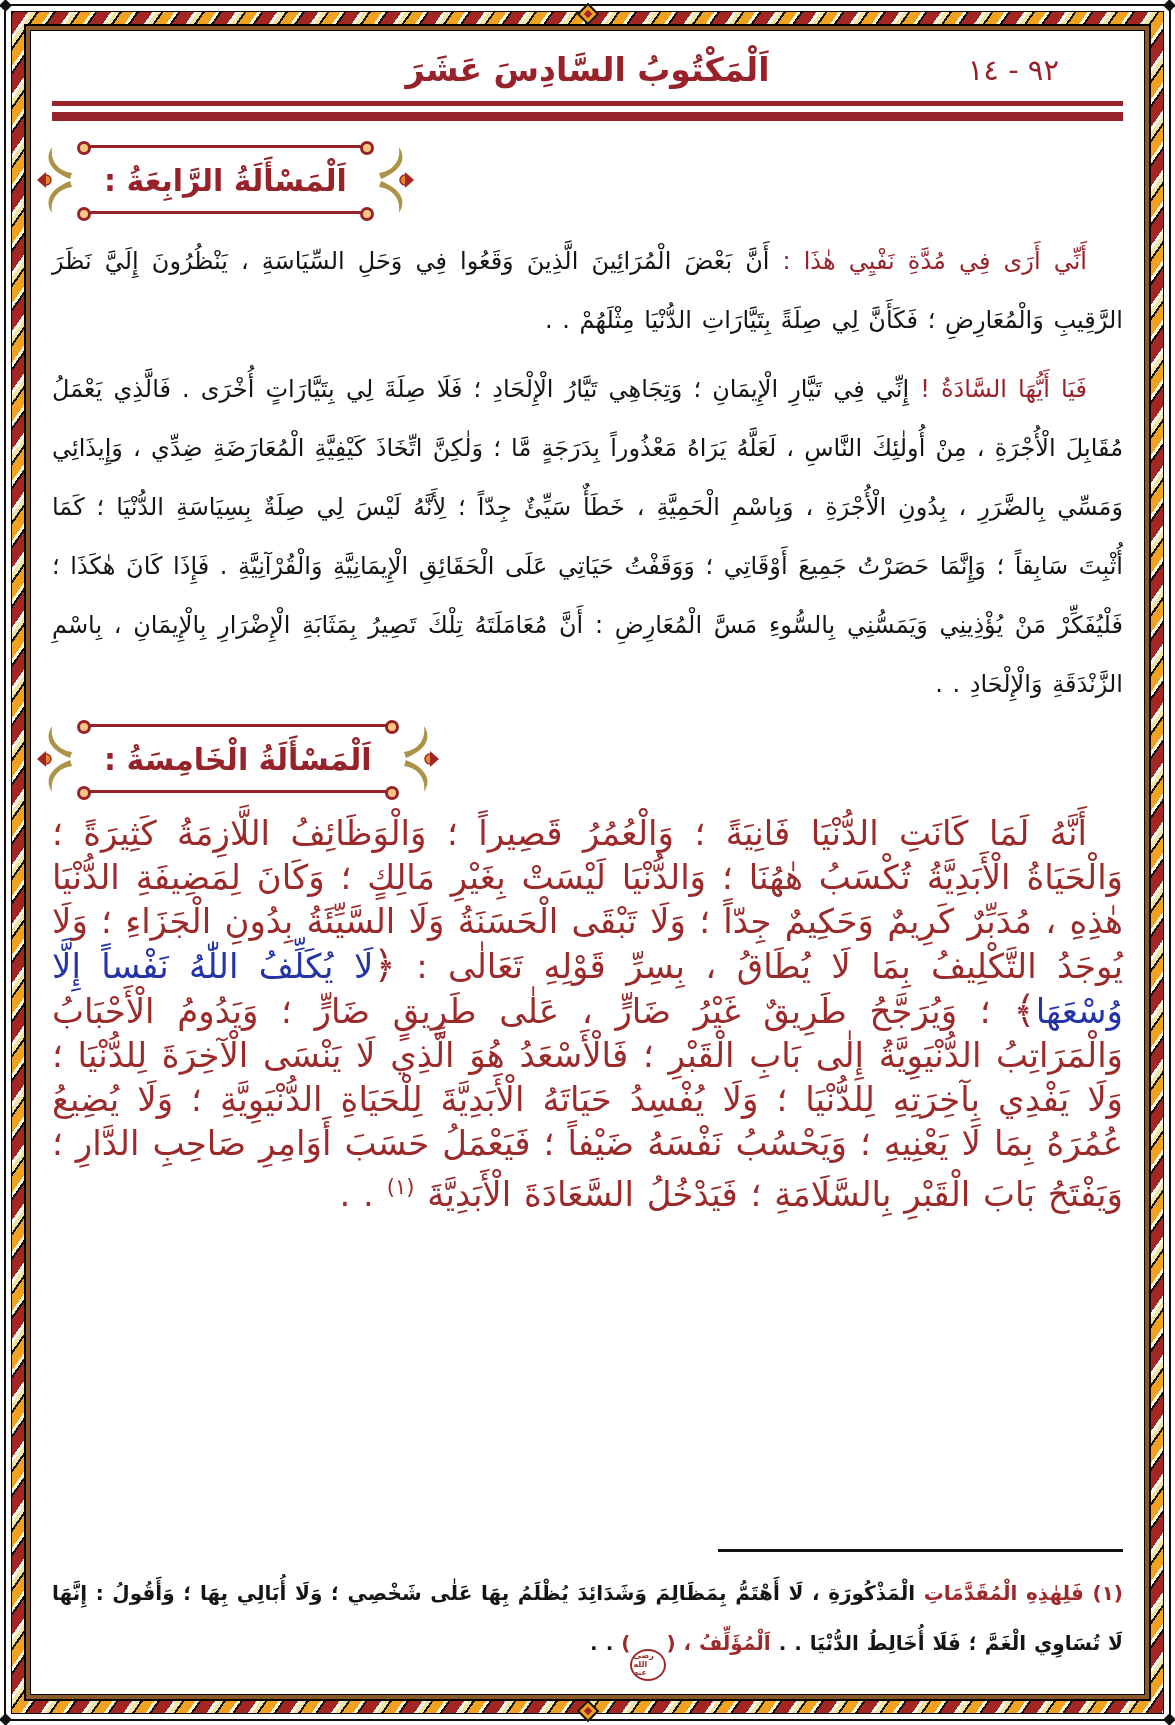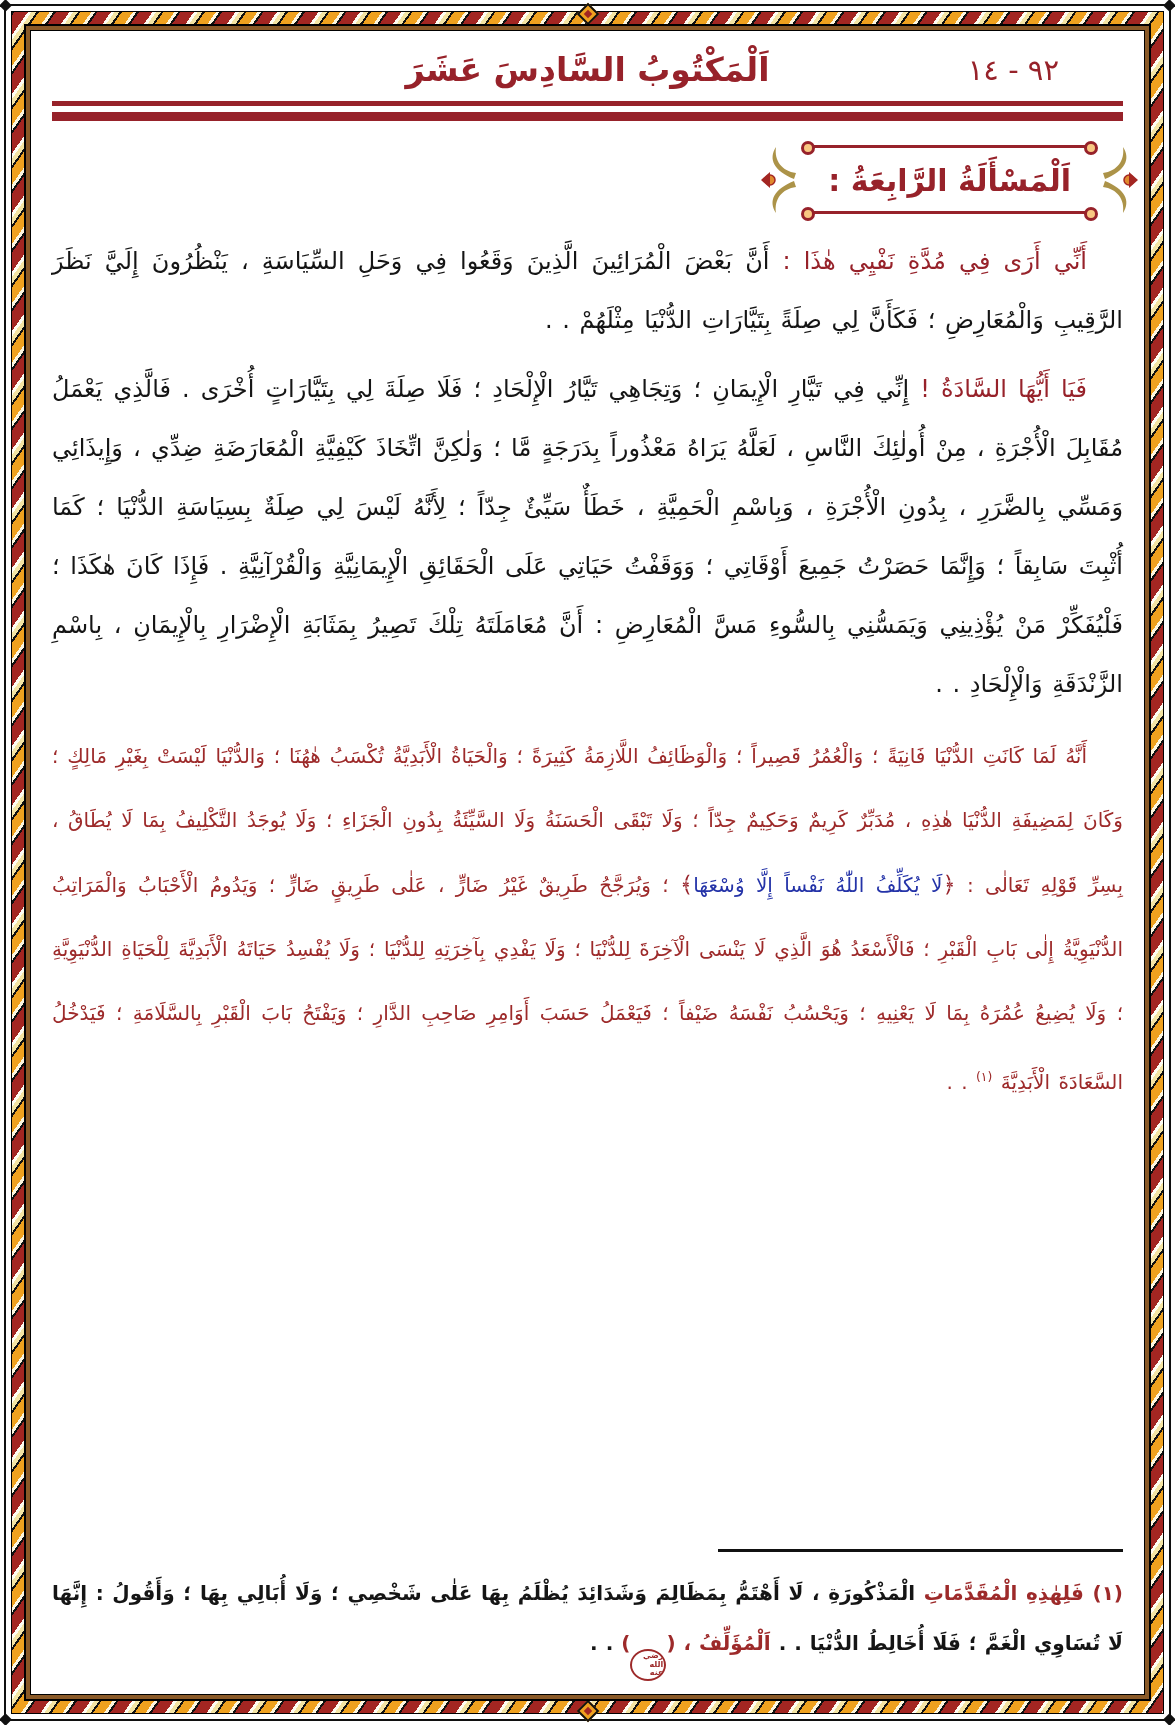--- a/index.html
+++ b/index.html
@@ -31,51 +31,51 @@
 
   
   .header-row{display:grid;grid-template-columns:1fr auto 1fr;align-items:center;margin-top:6px}
   .page-number{font-size:29px;font-weight:normal;color:var(--maroon);white-space:nowrap;padding-right:64px}
   .book-title{font-size:33px;font-weight:bold;color:var(--maroon);text-align:right}
   .double-rule{margin:12px 0 24px}
   .rule-thin{height:5px;background:var(--maroon)}
   .rule-thick{height:9px;background:var(--maroon);margin-top:6px}
 
   
-  .heading-wrap{display:flex;justify-content:flex-start;margin:6px 0 18px}
+  .heading-wrap{display:flex;justify-content:flex-end;margin:6px 0 18px}
   .heading-box{position:relative;padding:18px 52px 16px;min-width:340px;text-align:center}
   .heading-text{font-size:30px;font-weight:bold;color:var(--maroon);letter-spacing:1px}
   .hline{position:absolute;left:36px;right:36px;height:3px;background:var(--maroon);border-radius:2px}
   .hline.top{top:0}.hline.bottom{bottom:0}
   .hline::before,.hline::after{content:"";position:absolute;top:-4px;width:8px;height:8px;
     border:3px solid var(--maroon);border-radius:50%;background:#f8c882}
   .hline::before{left:-11px}.hline::after{right:-11px}
   .flourish{position:absolute;top:50%}
   .flourish.left{left:-16px;transform:translateY(-50%)}
   .flourish.right{right:-16px;transform:translateY(-50%) scaleX(-1)}
 
   
   .para{font-size:24px;line-height:59px;font-weight:normal;text-align:justify;
     text-indent:36px;margin-bottom:10px;word-spacing:2px}
   .lead{color:var(--maroon)}
   .body-text{color:var(--text-black)}
-  .red-para{font-size:20px;line-height:64px;color:var(--body-red)}
+  .red-para{font-size:34px;line-height:44px;color:var(--body-red)}
   .verse{color:var(--verse-blue)}
   .vbracket{color:var(--maroon);font-size:1.12em}
   .footnote-ref{font-size:.62em;vertical-align:super;color:var(--body-red)}
 
   
   .footnote-area{position:absolute;left:22px;right:22px;bottom:14px;background:#fff}
   .footnote-rule{height:3px;background:#111;width:405px;margin:0 0 16px auto}
   .footnote{font-size:20px;line-height:50px;font-weight:bold;text-align:justify;word-spacing:1px}
   .fn-red{color:var(--body-red)}
   .fn-black{color:var(--text-black)}
   .seal{display:inline-flex;align-items:center;justify-content:center;width:36px;height:32px;
     border:2px solid var(--body-red);border-radius:50%;color:var(--body-red);
-    font-size:8px;line-height:1.05;text-align:right;vertical-align:-8px;overflow:hidden;padding:1px}
+    font-size:8px;line-height:1.05;text-align:left;vertical-align:-8px;overflow:hidden;padding:1px}
 </style>
 </head>
 <body>
 
 <div class="page">
 
   <div class="braid"></div>
   <div class="outer-line"></div>
   <div class="corner-tick ct-tl"></div>
   <div class="corner-tick ct-tr"></div>
@@ -119,20 +119,39 @@
       </div>
 
       <p class="para">
         <span class="lead">أَنِّي أَرَى فِي مُدَّةِ نَفْيِي هٰذَا : </span><span class="body-text">أَنَّ بَعْضَ الْمُرَائِينَ الَّذِينَ وَقَعُوا فِي وَحَلِ السِّيَاسَةِ ، يَنْظُرُونَ إِلَيَّ نَظَرَ الرَّقِيبِ وَالْمُعَارِضِ ؛ فَكَأَنَّ لِي صِلَةً بِتَيَّارَاتِ الدُّنْيَا مِثْلَهُمْ . .</span>
       </p>
 
       <p class="para">
         <span class="lead">فَيَا أَيُّهَا السَّادَةُ ! </span><span class="body-text">إِنِّي فِي تَيَّارِ الْإِيمَانِ ؛ وَتِجَاهِي تَيَّارُ الْإِلْحَادِ ؛ فَلَا صِلَةَ لِي بِتَيَّارَاتٍ أُخْرَى . فَالَّذِي يَعْمَلُ مُقَابِلَ الْأُجْرَةِ ، مِنْ أُولٰئِكَ النَّاسِ ، لَعَلَّهُ يَرَاهُ مَعْذُوراً بِدَرَجَةٍ مَّا ؛ وَلٰكِنَّ اتِّخَاذَ كَيْفِيَّةِ الْمُعَارَضَةِ ضِدِّي ، وَإِيذَائِي وَمَسِّي بِالضَّرَرِ ، بِدُونِ الْأُجْرَةِ ، وَبِاسْمِ الْحَمِيَّةِ ، خَطَأٌ سَيِّئٌ جِدّاً ؛ لِأَنَّهُ لَيْسَ لِي صِلَةٌ بِسِيَاسَةِ الدُّنْيَا ؛ كَمَا أُثْبِتَ سَابِقاً ؛ وَإِنَّمَا حَصَرْتُ جَمِيعَ أَوْقَاتِي ؛ وَوَقَفْتُ حَيَاتِي عَلَى الْحَقَائِقِ الْإِيمَانِيَّةِ وَالْقُرْآنِيَّةِ . فَإِذَا كَانَ هٰكَذَا ؛ فَلْيُفَكِّرْ مَنْ يُؤْذِينِي وَيَمَسُّنِي بِالسُّوءِ مَسَّ الْمُعَارِضِ : أَنَّ مُعَامَلَتَهُ تِلْكَ تَصِيرُ بِمَثَابَةِ الْإِضْرَارِ بِالْإِيمَانِ ، بِاسْمِ الزَّنْدَقَةِ وَالْإِلْحَادِ . .</span>
       </p>
 
+      <div class="heading-wrap">
+        <div class="heading-box">
+          <div class="hline top"></div>
+          <div class="hline bottom"></div>
+          <svg class="flourish left" width="40" height="74" viewBox="0 0 40 74">
+            <path d="M34 36 C 14 28, 8 16, 16 4 C 14 18, 22 28, 36 30 Z" fill="#ac9348"></path>
+            <path d="M34 38 C 14 46, 8 58, 16 70 C 14 56, 22 46, 36 44 Z" fill="#ac9348"></path>
+            <circle cx="10" cy="37" r="5" fill="#e08a2e" stroke="#a32622" stroke-width="1.5"></circle>
+            <path d="M10 29 L1 37 L10 45 Z" fill="#a32622"></path>
+          </svg>
+          <svg class="flourish right" width="40" height="74" viewBox="0 0 40 74">
+            <path d="M34 36 C 14 28, 8 16, 16 4 C 14 18, 22 28, 36 30 Z" fill="#ac9348"></path>
+            <path d="M34 38 C 14 46, 8 58, 16 70 C 14 56, 22 46, 36 44 Z" fill="#ac9348"></path>
+            <circle cx="10" cy="37" r="5" fill="#e08a2e" stroke="#a32622" stroke-width="1.5"></circle>
+            <path d="M10 29 L1 37 L10 45 Z" fill="#a32622"></path>
+          </svg>
+          <span class="heading-text">اَلْمَسْأَلَةُ الْخَامِسَةُ :</span>
+        </div>
+      </div>
 
       <p class="para red-para">
         <span>أَنَّهُ لَمَا كَانَتِ الدُّنْيَا فَانِيَةً ؛ وَالْعُمُرُ قَصِيراً ؛ وَالْوَظَائِفُ اللَّازِمَةُ كَثِيرَةً ؛ وَالْحَيَاةُ الْأَبَدِيَّةُ تُكْسَبُ هٰهُنَا ؛ وَالدُّنْيَا لَيْسَتْ بِغَيْرِ مَالِكٍ ؛ وَكَانَ لِمَضِيفَةِ الدُّنْيَا هٰذِهِ ، مُدَبِّرٌ كَرِيمٌ وَحَكِيمٌ جِدّاً ؛ وَلَا تَبْقَى الْحَسَنَةُ وَلَا السَّيِّئَةُ بِدُونِ الْجَزَاءِ ؛ وَلَا يُوجَدُ التَّكْلِيفُ بِمَا لَا يُطَاقُ ، بِسِرِّ قَوْلِهِ تَعَالٰى : </span><span class="vbracket">﴿</span><span class="verse">لَا يُكَلِّفُ اللّٰهُ نَفْساً إِلَّا وُسْعَهَا</span><span class="vbracket">﴾</span><span> ؛ وَيُرَجَّحُ طَرِيقٌ غَيْرُ ضَارٍّ ، عَلٰى طَرِيقٍ ضَارٍّ ؛ وَيَدُومُ الْأَحْبَابُ وَالْمَرَاتِبُ الدُّنْيَوِيَّةُ إِلٰى بَابِ الْقَبْرِ ؛ فَالْأَسْعَدُ هُوَ الَّذِي لَا يَنْسَى الْآخِرَةَ لِلدُّنْيَا ؛ وَلَا يَفْدِي بِآخِرَتِهِ لِلدُّنْيَا ؛ وَلَا يُفْسِدُ حَيَاتَهُ الْأَبَدِيَّةَ لِلْحَيَاةِ الدُّنْيَوِيَّةِ ؛ وَلَا يُضِيعُ عُمُرَهُ بِمَا لَا يَعْنِيهِ ؛ وَيَحْسُبُ نَفْسَهُ ضَيْفاً ؛ فَيَعْمَلُ حَسَبَ أَوَامِرِ صَاحِبِ الدَّارِ ؛ وَيَفْتَحُ بَابَ الْقَبْرِ بِالسَّلَامَةِ ؛ فَيَدْخُلُ السَّعَادَةَ الْأَبَدِيَّةَ </span><span class="footnote-ref">(١)</span><span> . .</span>
       </p>
 
       <div class="footnote-area">
         <div class="footnote-rule"></div>
         <div class="footnote">
           <span class="fn-red">(١)</span><span class="fn-red"> فَلِهٰذِهِ الْمُقَدَّمَاتِ </span><span class="fn-black">الْمَذْكُورَةِ ، لَا أَهْتَمُّ بِمَظَالِمَ وَشَدَائِدَ يُظْلَمُ بِهَا عَلٰى شَخْصِي ؛ وَلَا أُبَالِي بِهَا ؛ وَأَقُولُ : إِنَّهَا لَا تُسَاوِي الْغَمَّ ؛ فَلَا أُخَالِطُ الدُّنْيَا . . </span><span class="fn-red">اَلْمُؤَلِّفُ ، </span><span class="fn-red">(</span><span class="seal">رضي الله عنه</span><span class="fn-red">)</span><span class="fn-black"> . .</span>
         </div>

